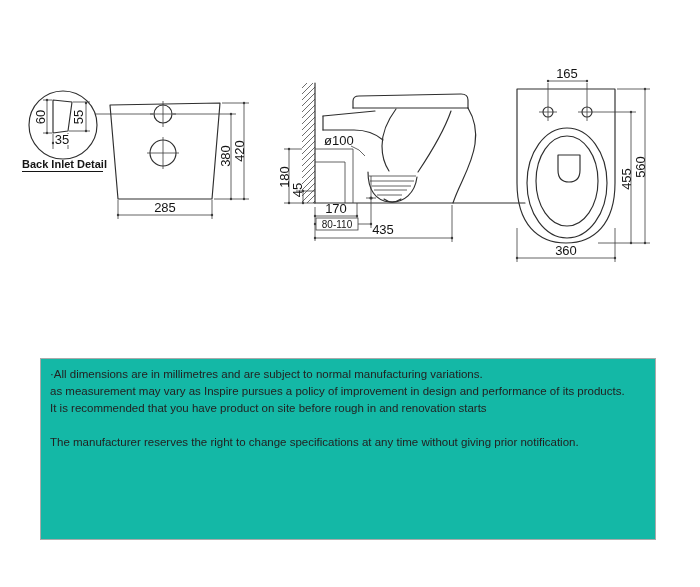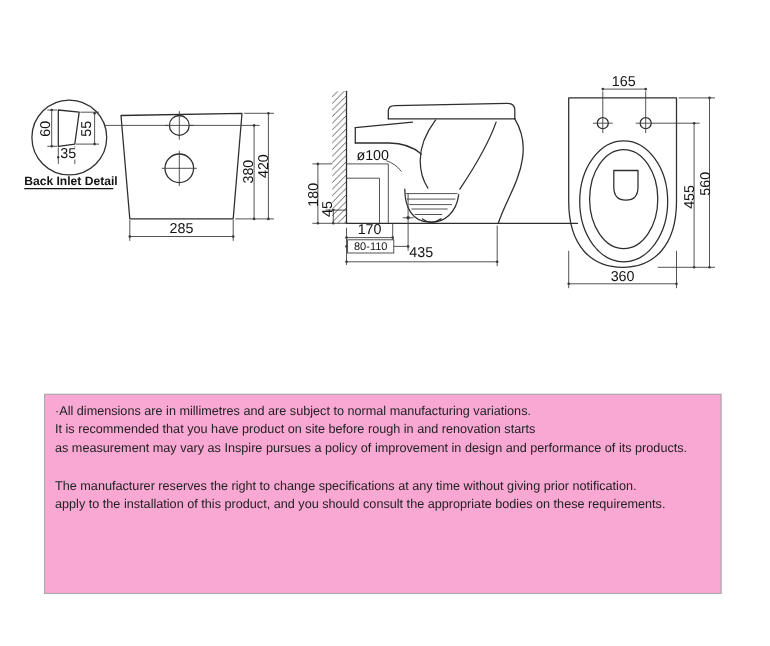--- a/index.html
+++ b/index.html
@@ -6,21 +6,21 @@
   .page{position:relative;width:700px;height:587px;background:#fff;overflow:hidden;
         font-family:"Liberation Sans", sans-serif;}
   svg text{font-family:"Liberation Sans", sans-serif;fill:#141414;}
   .dim-t{font-size:13px;}
   .dim-s{font-size:10px;}
   .lbl-b{font-size:11px;font-weight:bold;}
   .outline{stroke:#2e2e2e;stroke-width:1.15;fill:none;stroke-linecap:round;stroke-linejoin:round;}
   .thin{stroke:#3c3c3c;stroke-width:0.8;fill:none;}
   .dim{stroke:#3c3c3c;stroke-width:0.8;fill:none;marker-start:url(#dot);marker-end:url(#dot);}
   .notes-box{position:absolute;left:40px;top:358px;width:616px;height:182px;
-             border:1px solid #aaaaaa;box-sizing:border-box;padding:7px 9px;background:#f9a8d4;}
+             border:1px solid #aaaaaa;box-sizing:border-box;padding:7px 9px;background:#14b8a6;}
   .note-line{font-size:11.5px;line-height:17px;color:#222;white-space:nowrap;}
   .para-gap{height:17px;}
 </style>
 </head>
 <body>
 
 <div class="page">
 
   <svg width="700" height="340" viewBox="0 0 700 340">
     <defs>
@@ -177,20 +177,19 @@
       <line x1="517" y1="228" x2="517" y2="262" class="thin"></line>
       <line x1="615" y1="228" x2="615" y2="262" class="thin"></line>
       <line x1="517" y1="258" x2="615" y2="258" class="dim"></line>
       <text class="dim-t" text-anchor="middle" x="566" y="255">360</text>
     </g>
   </svg>
 
   
   <div class="notes-box">
     <div class="note-line">·All dimensions are in millimetres and are subject to normal manufacturing variations.</div>
+    <div class="note-line">as measurement may vary as Inspire pursues a policy of improvement in design and performance of its products.</div>
     <div class="note-line">It is recommended that you have product on site before rough in and renovation starts</div>
-    <div class="note-line">as measurement may vary as Inspire pursues a policy of improvement in design and performance of its products.</div>
     <div class="para-gap"></div>
     <div class="note-line">The manufacturer reserves the right to change specifications at any time without giving prior notification.</div>
-    <div class="note-line">apply to the installation of this product, and you should consult the appropriate bodies on these requirements.</div>
   </div>
 
 </div>
 
 </body></html>

